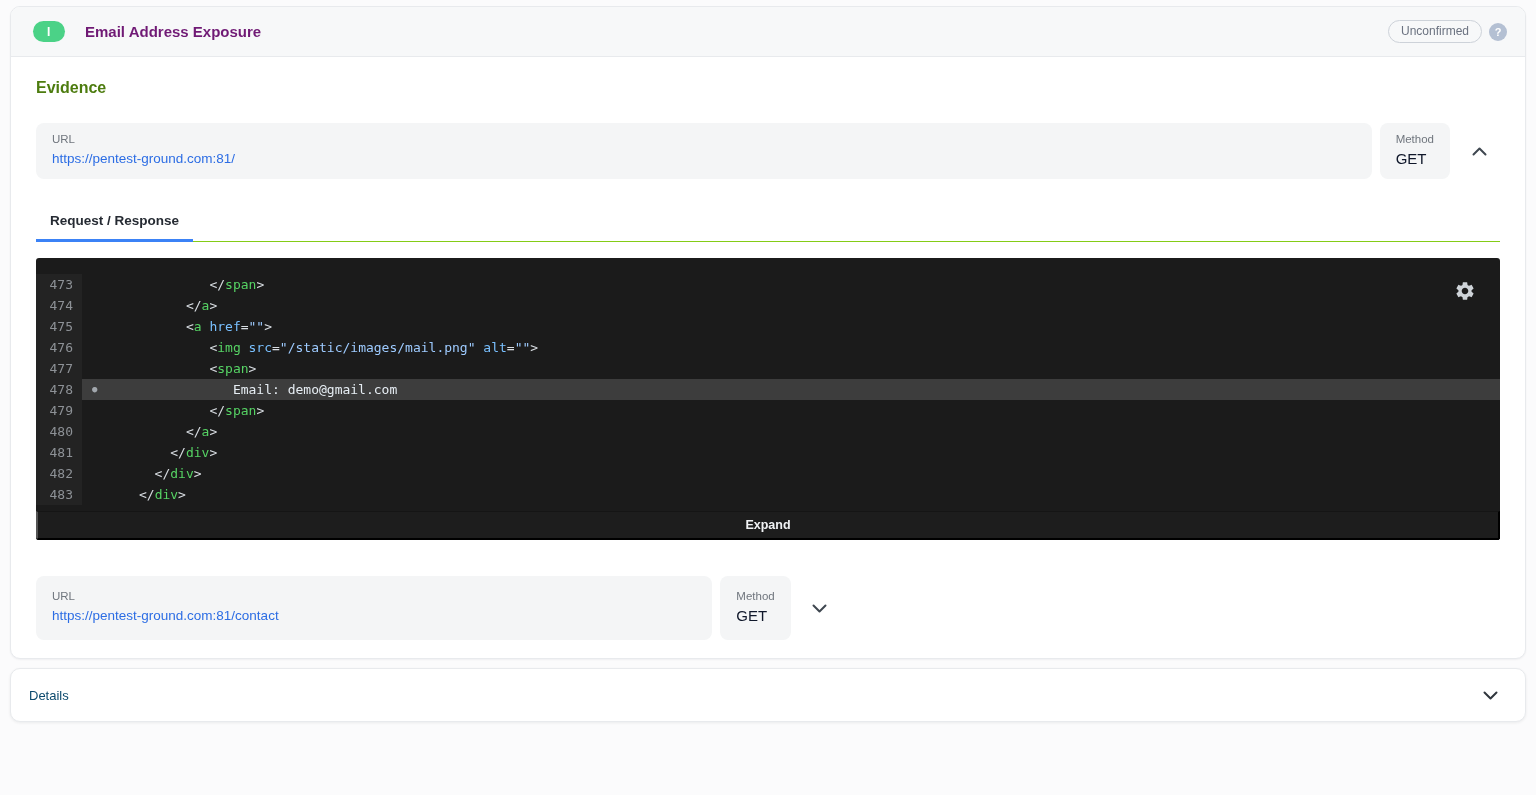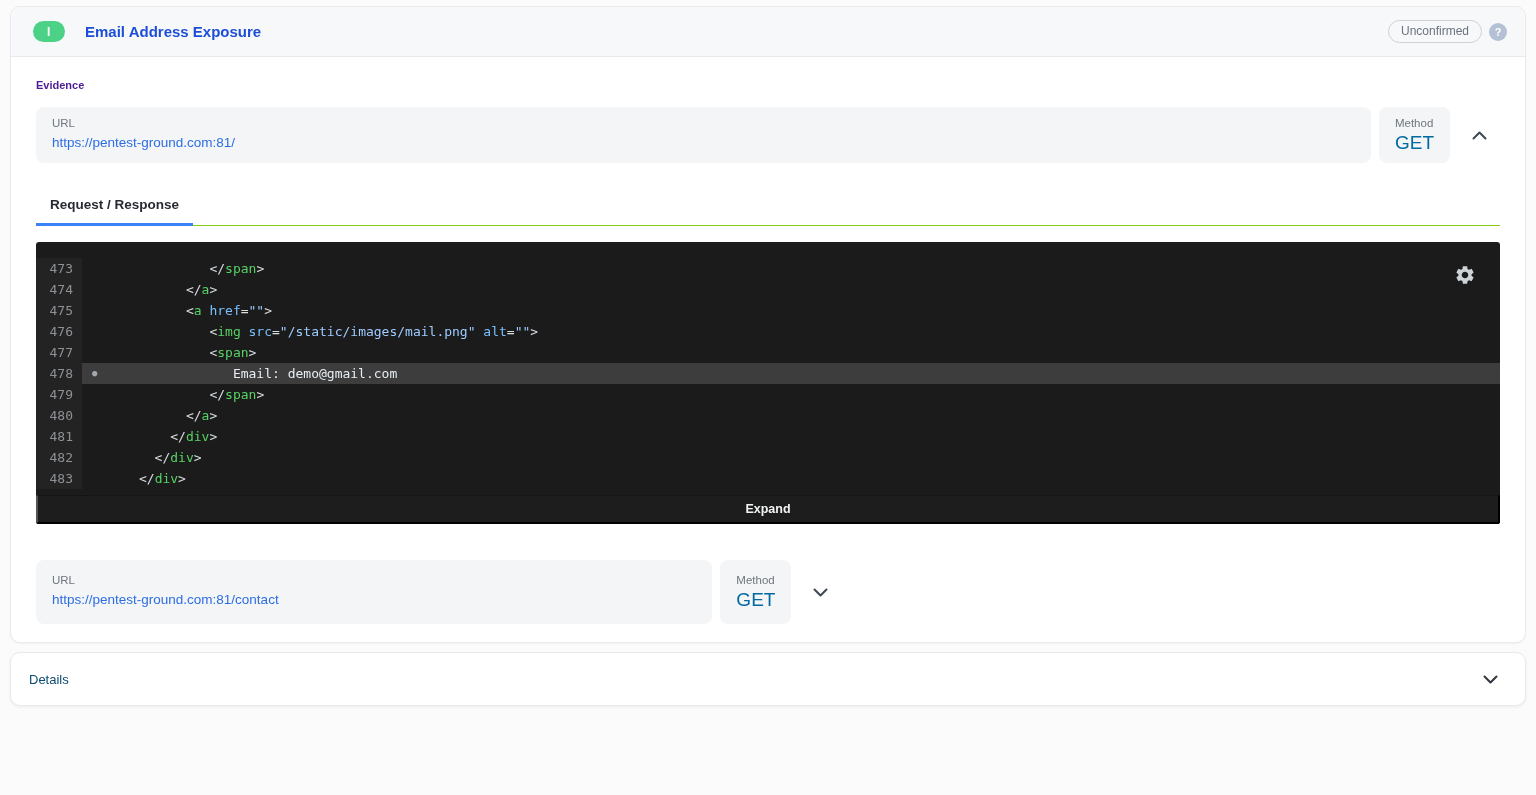--- a/index.html
+++ b/index.html
@@ -31,21 +31,21 @@
   .sev-pill {
     width: 32px; height: 21px;
     background: #4bd287;
     border-radius: 11px;
     color: #ffffff;
     font-size: 12px; font-weight: bold;
     display: flex; align-items: center; justify-content: center;
     margin-right: 20px;
     letter-spacing: .5px;
   }
-  .finding-title { font-size: 15px; font-weight: bold; color: #1d4ed8; text-align: center; }
+  .finding-title { font-size: 15px; font-weight: bold; color: #701a75; text-align: center; }
   .header-right { margin-left: auto; display: flex; align-items: center; gap: 7px; }
   .status-badge {
     border: 1px solid #cdd2d9;
     border-radius: 999px;
     padding: 3px 12px 4px 12px;
     font-size: 12px;
     color: #6b7280;
     background: transparent;
     cursor: default;
   }
@@ -53,32 +53,32 @@
     width: 18px; height: 18px;
     border-radius: 50%;
     background: #b4c0d3;
     color: #ffffff;
     font-size: 11px; font-weight: bold;
     display: flex; align-items: center; justify-content: center;
     cursor: pointer;
   }
 
   .card-body { padding: 20px 25px 18px 25px; }
-  .section-title { font-size: 11px; font-weight: bold; color: #4c1d95; margin: 2px 0 16px 0; }
+  .section-title { font-size: 16px; font-weight: bold; color: #4d7c0f; margin: 2px 0 26px 0; }
 
   
   .ev-row { display: flex; align-items: stretch; gap: 8px; }
   .gray-box {
     background: #f4f5f6;
     border-radius: 8px;
     padding: 10px 16px;
   }
   .box-label { font-size: 11.5px; color: #70767e; margin-bottom: 4px; }
   .box-url { font-size: 13.5px; color: #2c6de4; cursor: pointer; line-height: 20px; }
-  .box-value { font-size: 19px; color: #0369a1; line-height: 20px; }
+  .box-value { font-size: 15px; color: #0f172a; line-height: 20px; }
   .url-box { flex: 1 1 auto; }
   .method-box { flex: 0 0 60px; }
   .chev-btn {
     flex: 0 0 42px;
     display: flex; align-items: center; justify-content: center;
     cursor: pointer;
     background: transparent; border: none;
   }
 
   .email-block { margin-top: 30px; font-size: 13.5px; color: #3a4048; line-height: 21px; }

